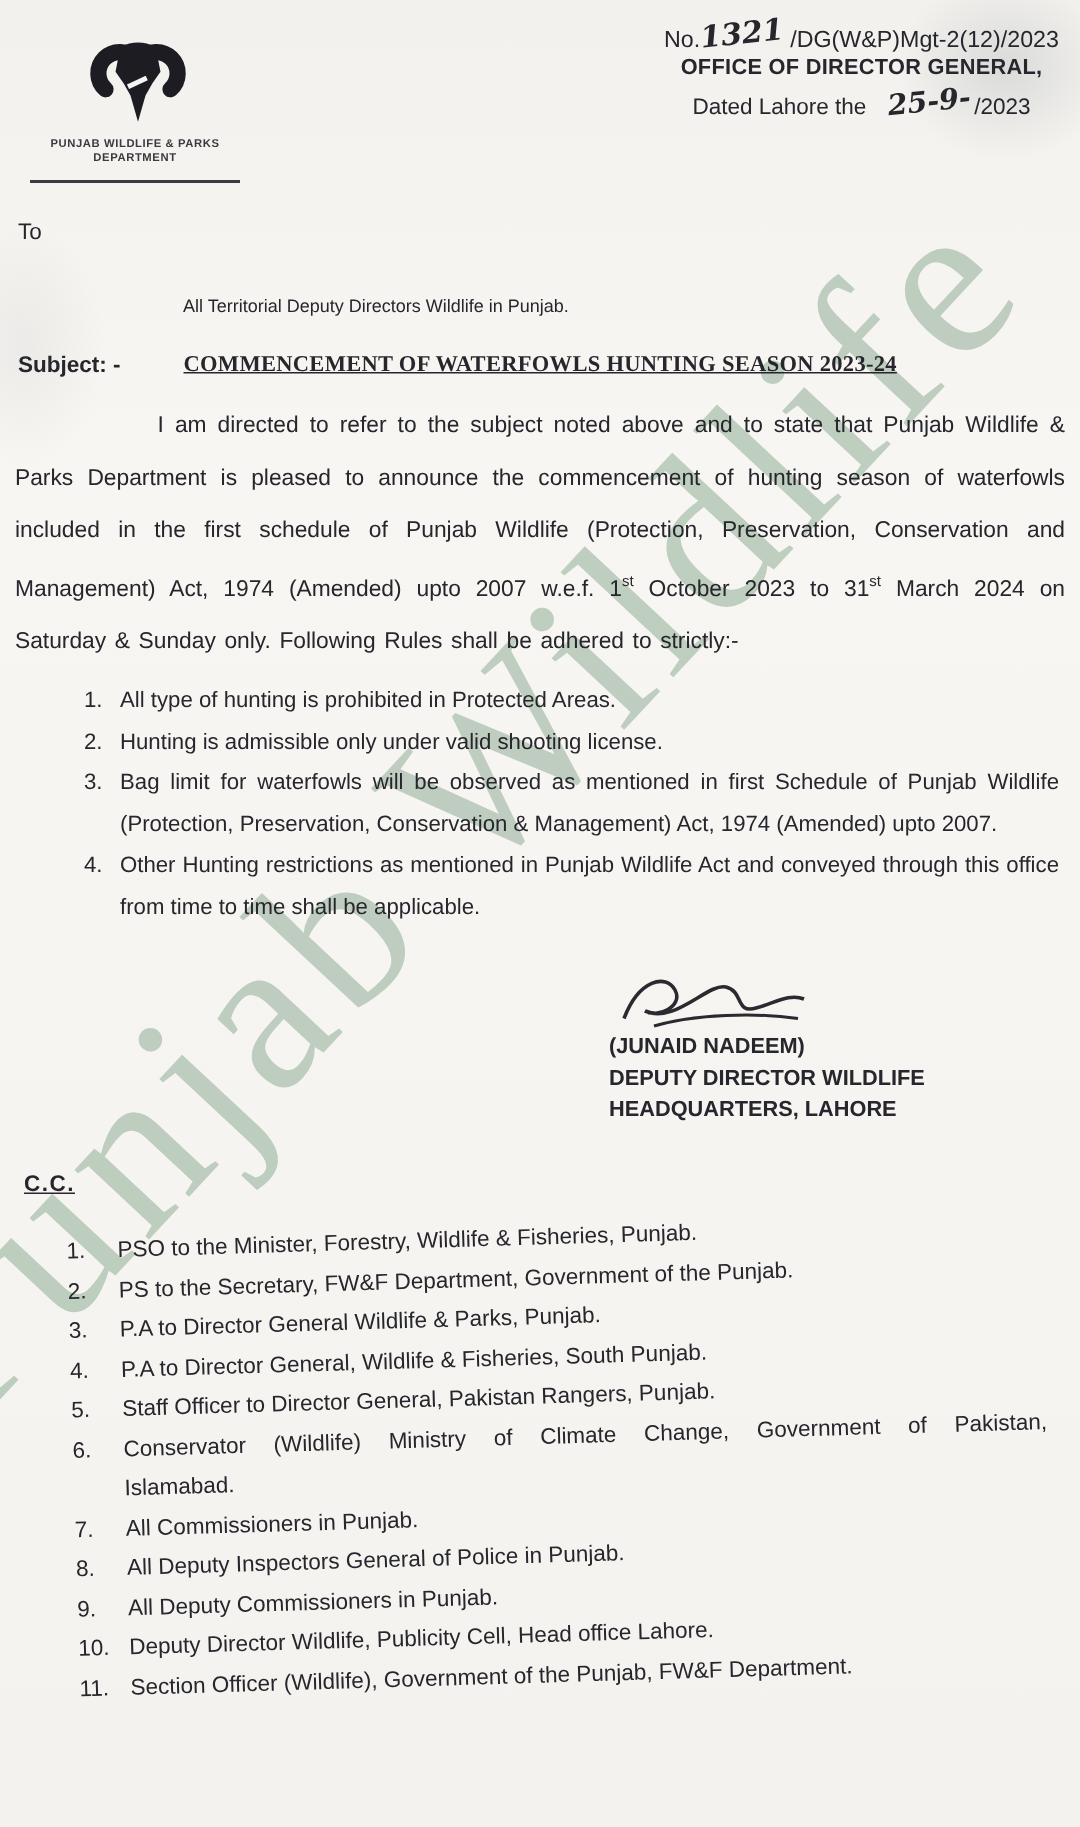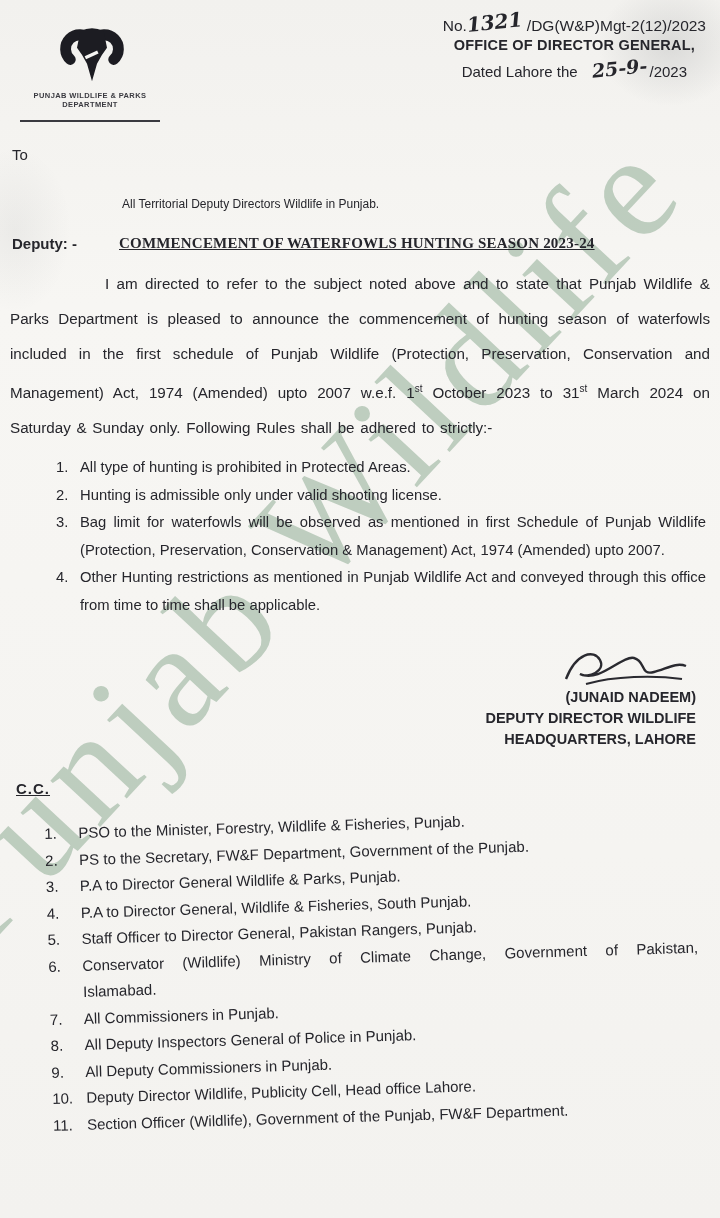--- a/index.html
+++ b/index.html
@@ -42,21 +42,21 @@
 
   .body-para{margin:14px 0 0 0; font-size:15.2px; line-height:35px;
     text-align:justify; text-indent:95px; word-spacing:1.5px;}
   sup{font-size:10px;}
 
   .rules{margin:9px 4px 0 46px;}
   .rule{display:flex; font-size:14.8px; line-height:27.5px;}
   .rule-num{width:24px; flex:none;}
   .rule-text{flex:1; text-align:justify;}
 
-  .sig-block{width:290px; margin:26px 14px 0 auto; text-align:right;
+  .sig-block{width:290px; margin:26px 14px 0 auto; text-align:left;
     font-weight:bold; font-size:14.5px; line-height:21px;}
   .sig-scribble{margin-bottom:-10px;}
 
   .cc-label{margin:30px 0 0 6px; font-weight:bold; font-size:15px; text-decoration:underline; letter-spacing:1px;}
   .cc-list{margin:24px 0 0 34px; transform:rotate(-1.7deg); transform-origin:0 0;}
   .cc-item{display:flex; font-size:15px; line-height:26.5px;}
   .cc-num{width:34px; flex:none;}
   .cc-text{flex:1; padding-right:16px;}
   .jl{display:block; text-align:justify; text-align-last:justify;}
   .b{font-weight:normal;}
@@ -91,21 +91,21 @@
         <div class="date-line">
           <span class="b">Dated Lahore the</span>&nbsp;&nbsp;&nbsp;<span class="hand small">25-9-</span><span class="b">/2023</span>
         </div>
       </div>
     </div>
 
     <div class="to-label">To</div>
     <div class="addressee">All Territorial Deputy Directors Wildlife in Punjab.</div>
 
     <div class="subject-row">
-      <span class="subject-label">Deputy: -</span>
+      <span class="subject-label">Subject: -</span>
       <span class="subject-title">COMMENCEMENT OF WATERFOWLS HUNTING SEASON 2023-24</span>
     </div>
 
     <p class="body-para"><span>I am directed to refer to the subject noted above and to state that Punjab Wildlife &amp; Parks Department is pleased to announce the commencement of hunting season of waterfowls included in the first schedule of Punjab Wildlife (Protection, Preservation, Conservation and Management) Act, 1974 (Amended) upto 2007 w.e.f. </span><span class="b"><span>1</span><sup>st</sup><span> October 2023</span></span><span> to </span><span class="b"><span>31</span><sup>st</sup><span> March 2024 on Saturday &amp; Sunday</span></span><span> only. Following Rules shall be adhered to strictly:-</span></p>
 
     <div class="rules">
       <div class="rule">
         <span class="rule-num">1.</span>
         <span class="rule-text">All type of hunting is prohibited in Protected Areas.</span>
       </div>

